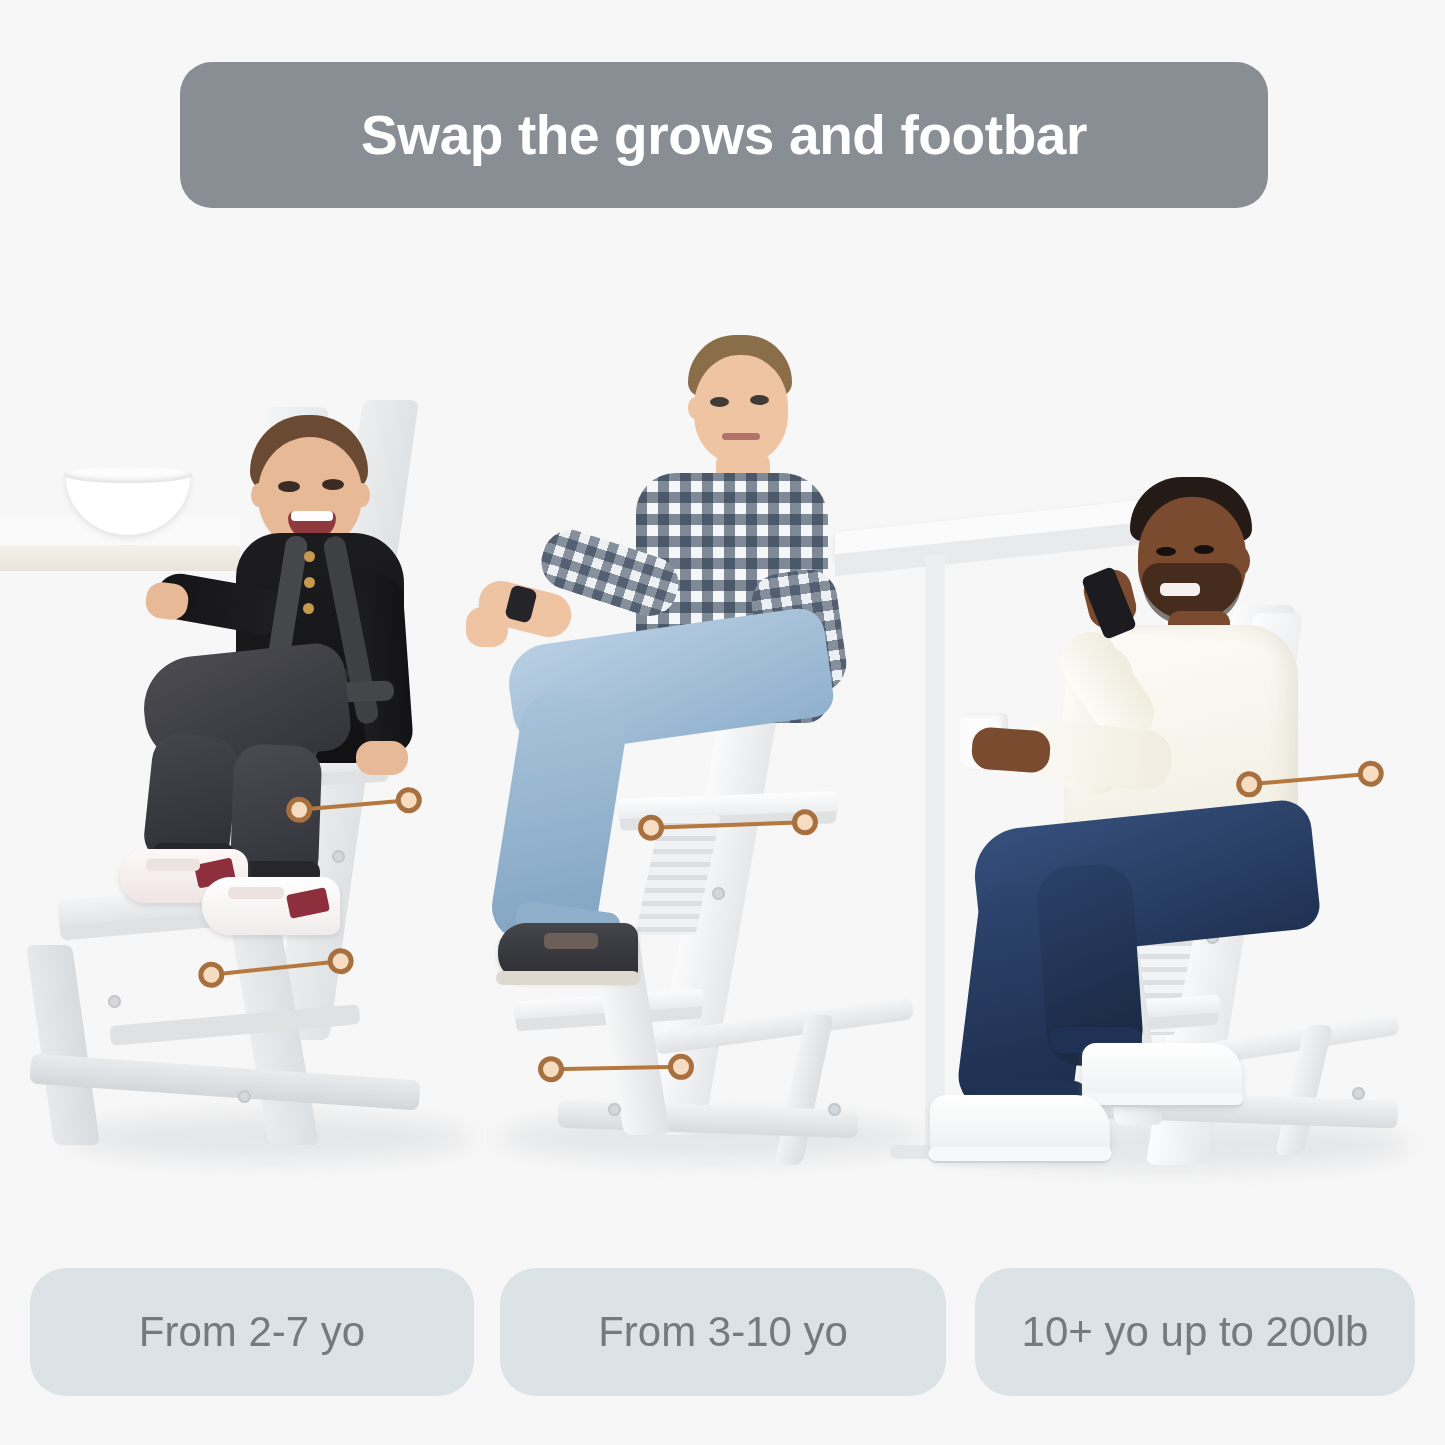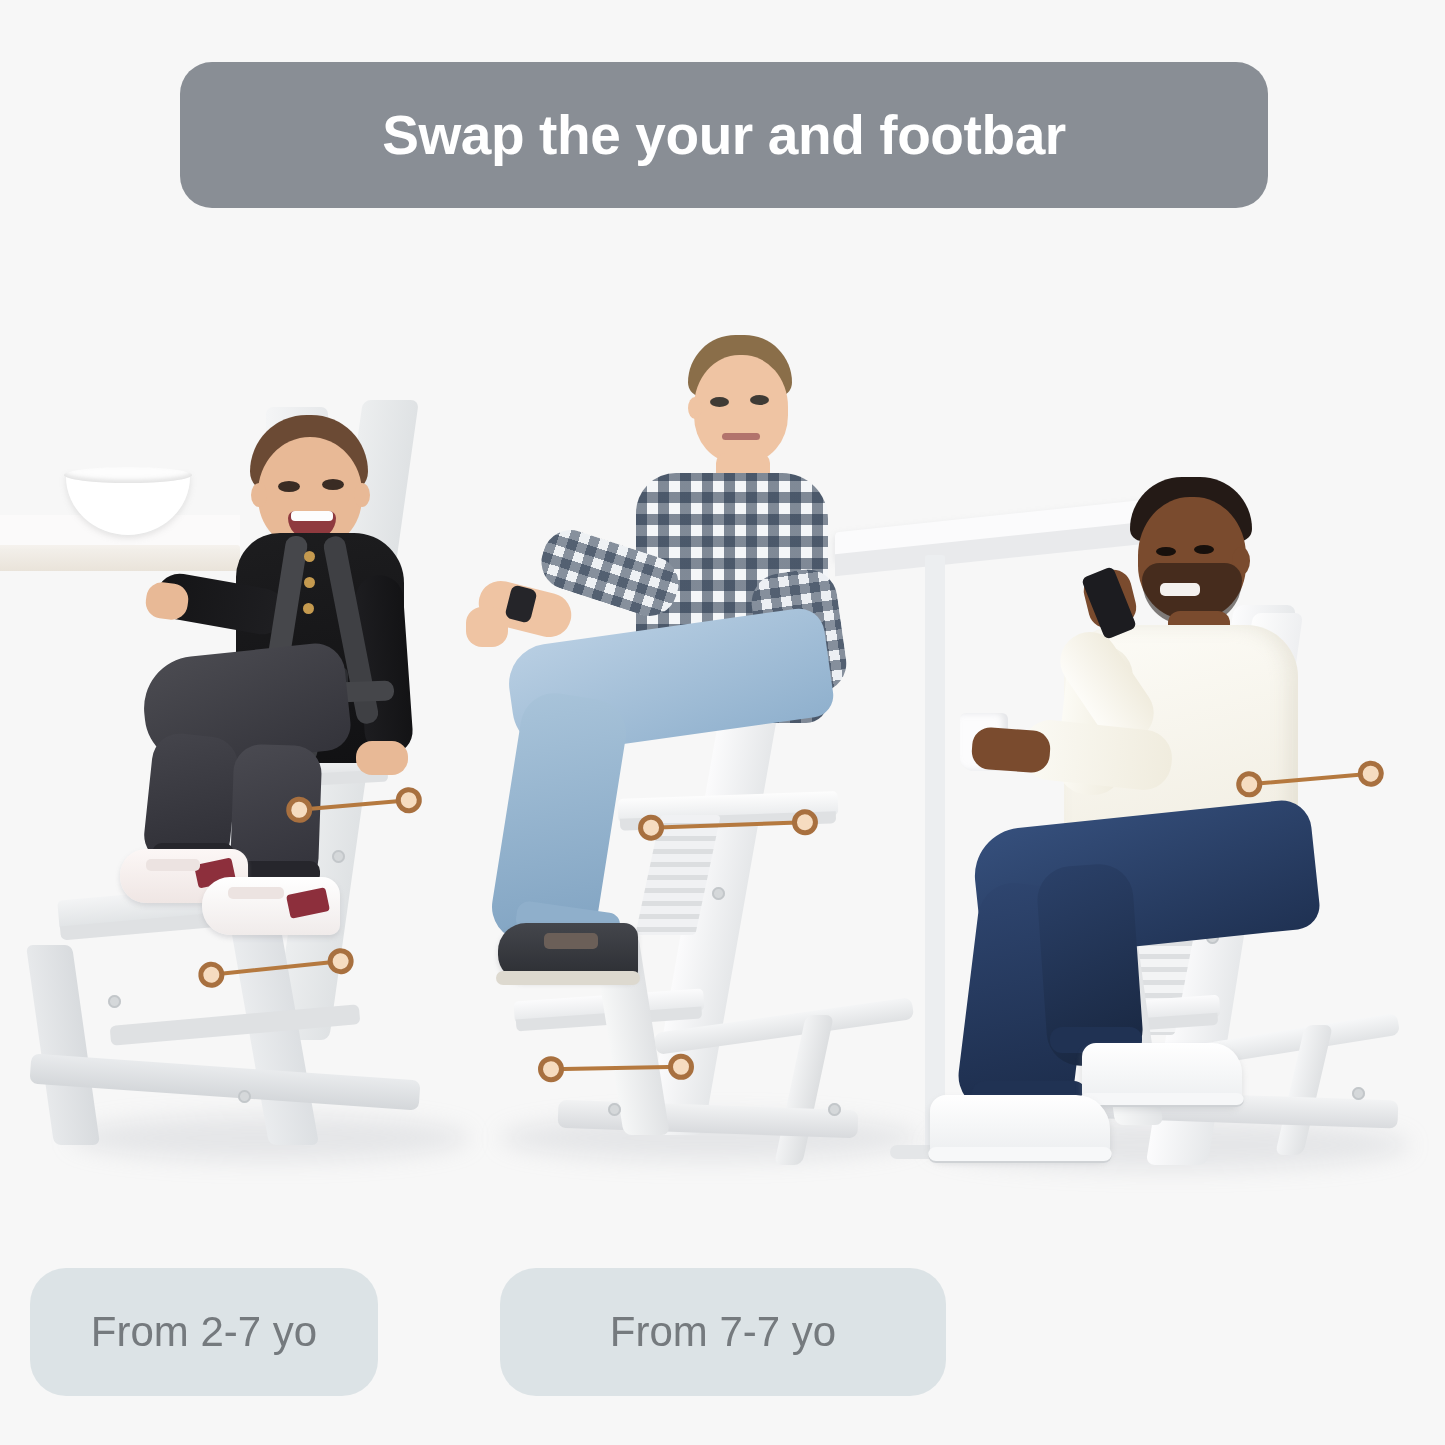--- a/index.html
+++ b/index.html
@@ -25,21 +25,21 @@
   }
 
   
   .pill-row{ position:absolute; left:0; top:1268px; width:1445px; height:128px; }
   .pill{
     position:absolute; top:0; height:128px;
     background:#dce3e6; border-radius:36px;
     display:flex; align-items:center; justify-content:center;
   }
   .pill-label{ color:#757a7e; font-size:42px; font-weight:400; letter-spacing:0px; white-space:nowrap; }
-  .pill-1{ left:30px;  width:348px; }
+  .pill-1{ left:30px;  width:444px; }
   .pill-2{ left:500px; width:446px; }
   .pill-3{ left:975px; width:440px; }
 
   
   .scene{ position:absolute; left:0; top:215px; width:1445px; height:1040px; overflow:hidden; }
 
   
   .wood      { position:absolute; background:#e9eaec; }
   .wood-lt   { position:absolute; background:#f1f2f3; }
   .wood-md   { position:absolute; background:#dfe1e3; }
@@ -116,21 +116,21 @@
 
   .ff{ position:absolute; }
 </style>
 </head>
 <body>
 
 <div id="stage">
 
   <div class="banner">
     <div class="banner-text">
-      <span>Swap the your and footbar</span><br>
+      <span>Swap the grows and footbar</span><br>
     </div>
   </div>
 
   <div class="scene">
 
     <div class="shadowsoft" style="left:70px;  top:900px; width:400px; height:46px;"></div>
     <div class="shadowsoft" style="left:500px; top:900px; width:420px; height:46px;"></div>
     <div class="shadowsoft" style="left:930px; top:905px; width:480px; height:50px;"></div>
 
     <div>
@@ -502,17 +502,20 @@
       </div>
     </div>
 
   </div>
 
   <div class="pill-row">
     <div class="pill pill-1">
       <span class="pill-label">From 2-7 yo</span>
     </div>
     <div class="pill pill-2">
-      <span class="pill-label">From 7-7 yo</span>
+      <span class="pill-label">From 3-10 yo</span>
+    </div>
+    <div class="pill pill-3">
+      <span class="pill-label">10+ yo up to 200lb</span>
     </div>
   </div>
 
 </div>
 
 </body></html>

